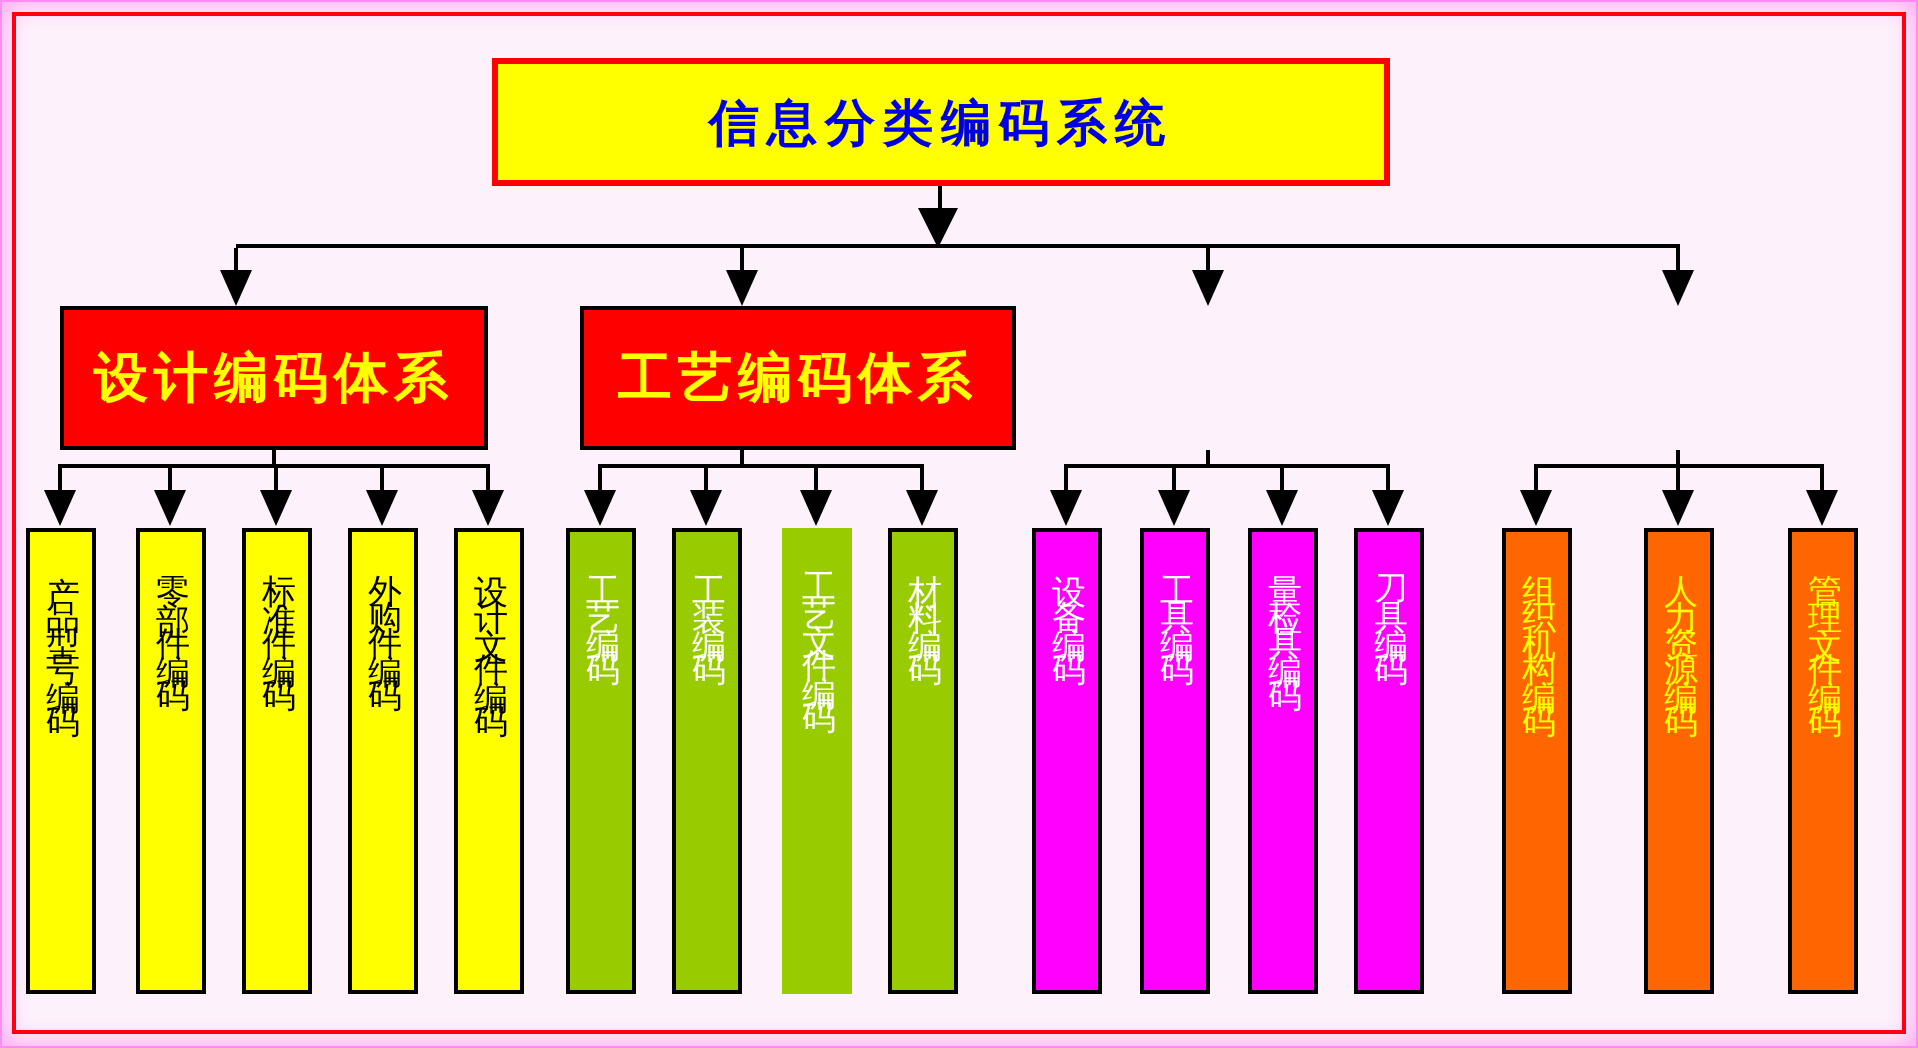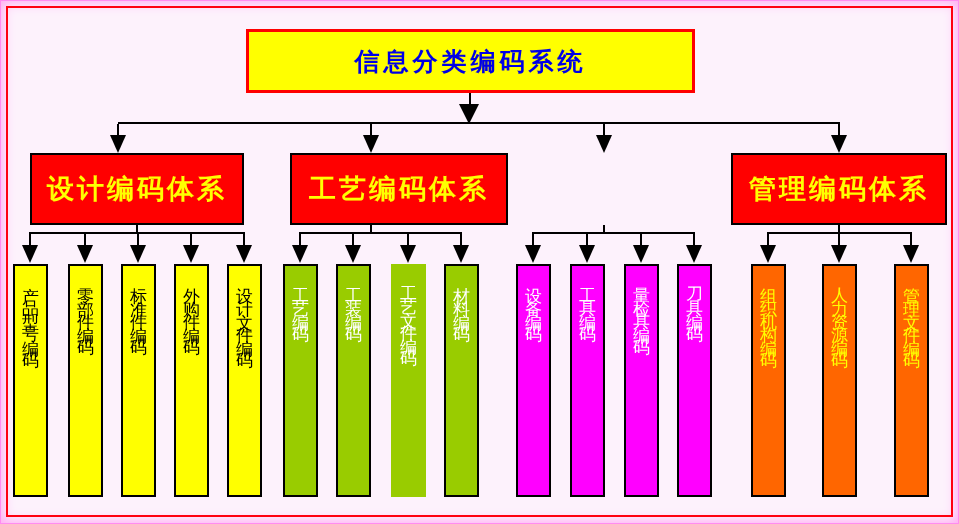--- a/index.html
+++ b/index.html
@@ -59,23 +59,20 @@
   <div class="vline" style="left:603px;top:124px;height:12px;"></div>
   <div class="arrow" style="left:596px;top:135px;"></div>
   <div class="vline" style="left:838px;top:124px;height:12px;"></div>
   <div class="arrow" style="left:831px;top:135px;"></div>
 
   <div class="box branch" style="left:30px;top:153px;width:214px;height:72px;">
     <span>设计编码体系</span>
   </div>
   <div class="box branch" style="left:262px;top:153px;width:218px;height:72px;margin-left:28px;">
     <span>工艺编码体系</span>
-  </div>
-  <div class="box branch" style="left:731px;top:153px;width:216px;height:72px;">
-    <span>管理编码体系</span>
   </div>
 
   <div class="vline" style="left:136px;top:225px;height:9px;"></div>
   <div class="vline" style="left:370px;top:225px;height:9px;"></div>
   <div class="vline" style="left:603px;top:225px;height:9px;"></div>
   <div class="vline" style="left:838px;top:225px;height:9px;"></div>
 
   <div class="hline" style="left:29px;top:232px;width:216px;"></div>
   <div class="hline" style="left:299px;top:232px;width:163px;"></div>
   <div class="hline" style="left:532px;top:232px;width:163px;"></div>

